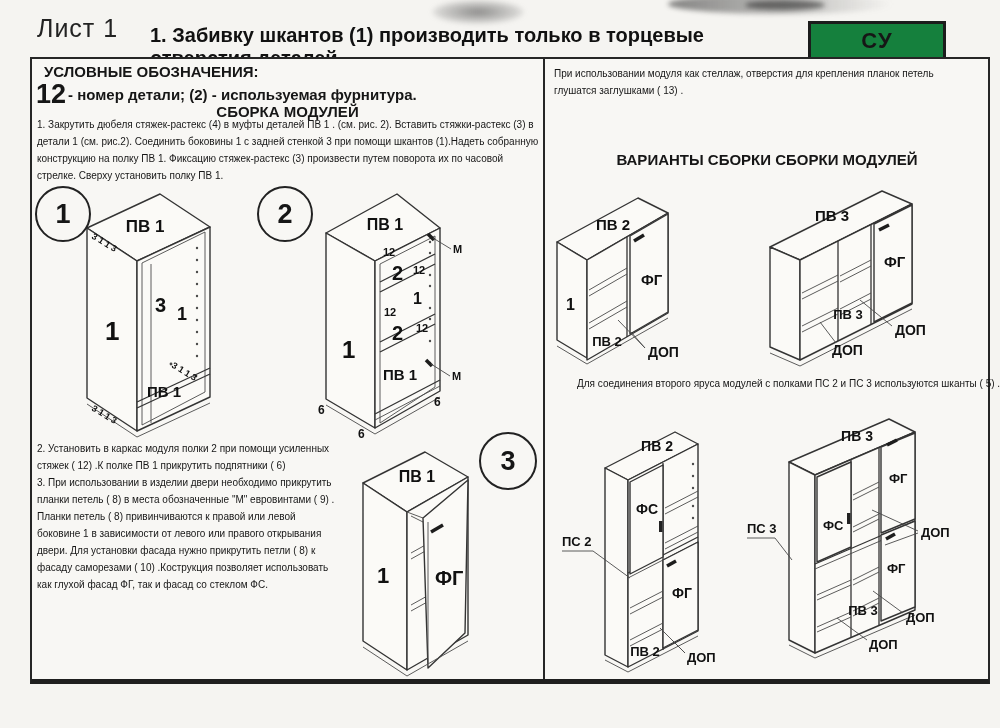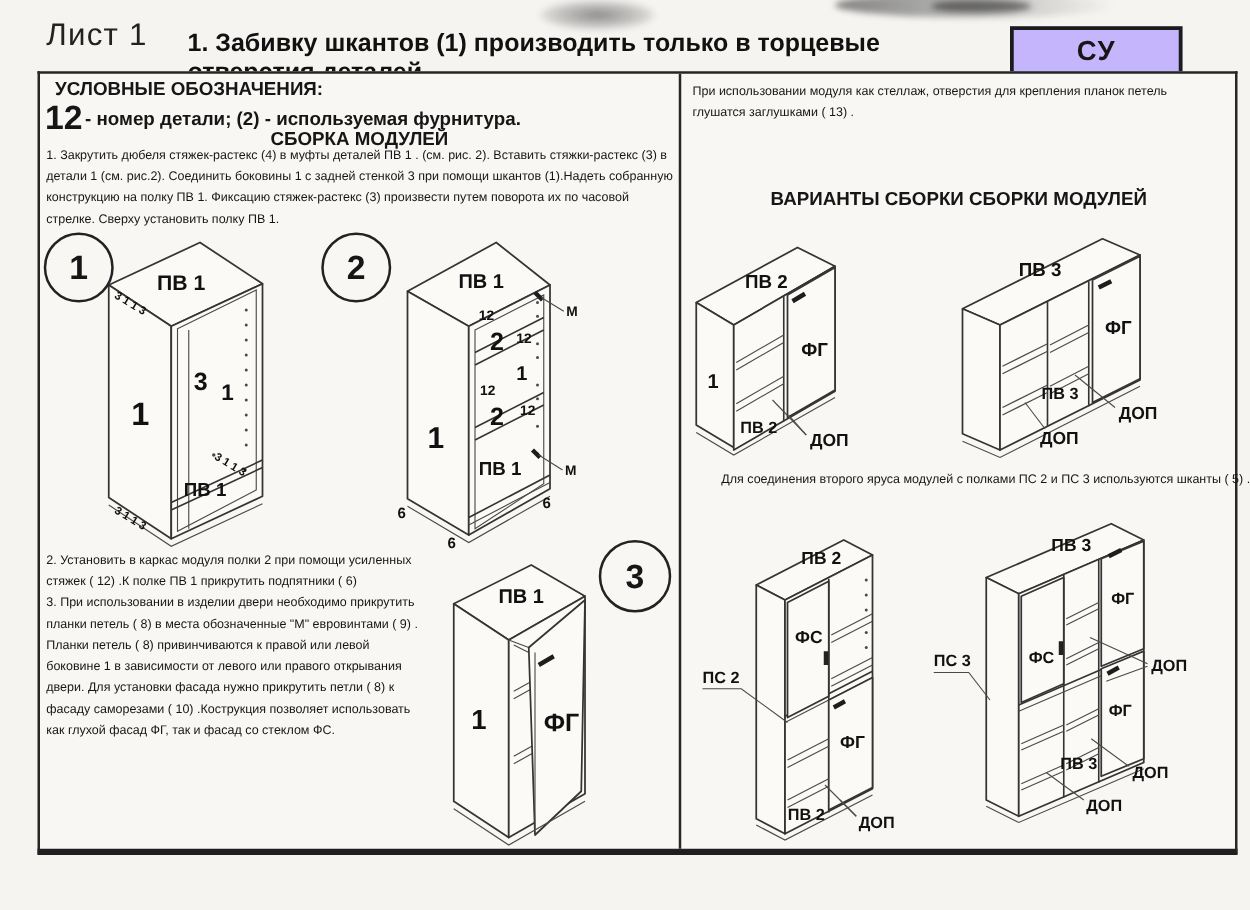--- a/index.html
+++ b/index.html
@@ -1,21 +1,21 @@
 <!DOCTYPE html>
 <html><head>
 <meta charset="utf-8">
 <style>
   html,body{margin:0;padding:0;}
   .page{position:relative;width:1000px;height:728px;background:#f5f4f1;overflow:hidden;
         font-family:"Liberation Sans",sans-serif;color:#161616;}
   .abs{position:absolute;}
   .sheet-title{font-size:25px;letter-spacing:1px;color:#222;}
   .header-note{font-size:20px;font-weight:bold;text-align:left;color:#111;}
-  .su-box{border:3px solid #1c1c1c;background:#c4b5fd;display:flex;align-items:center;justify-content:center;
+  .su-box{border:3px solid #1c1c1c;background:#15803d;display:flex;align-items:center;justify-content:center;
           font-size:22px;font-weight:bold;letter-spacing:1px;}
   .main-box{border:2px solid #262626;border-bottom:5px solid #1f1f1f;background:#f8f7f4;}
   .divider{background:#262626;}
   .legend-title{font-size:15px;font-weight:bold;}
   .legend-line{font-size:15px;font-weight:bold;white-space:nowrap;}
   .legend-num{font-size:27px;font-weight:bold;vertical-align:-3px;margin-right:2px;}
   .sec-title{font-size:15px;font-weight:bold;text-align:center;}
   .para{font-size:10px;line-height:17px;white-space:pre-line;}
   .badge{border:2px solid #222;border-radius:50%;background:#f8f7f4;display:flex;align-items:center;
          justify-content:center;font-size:27px;font-weight:bold;z-index:5;}

